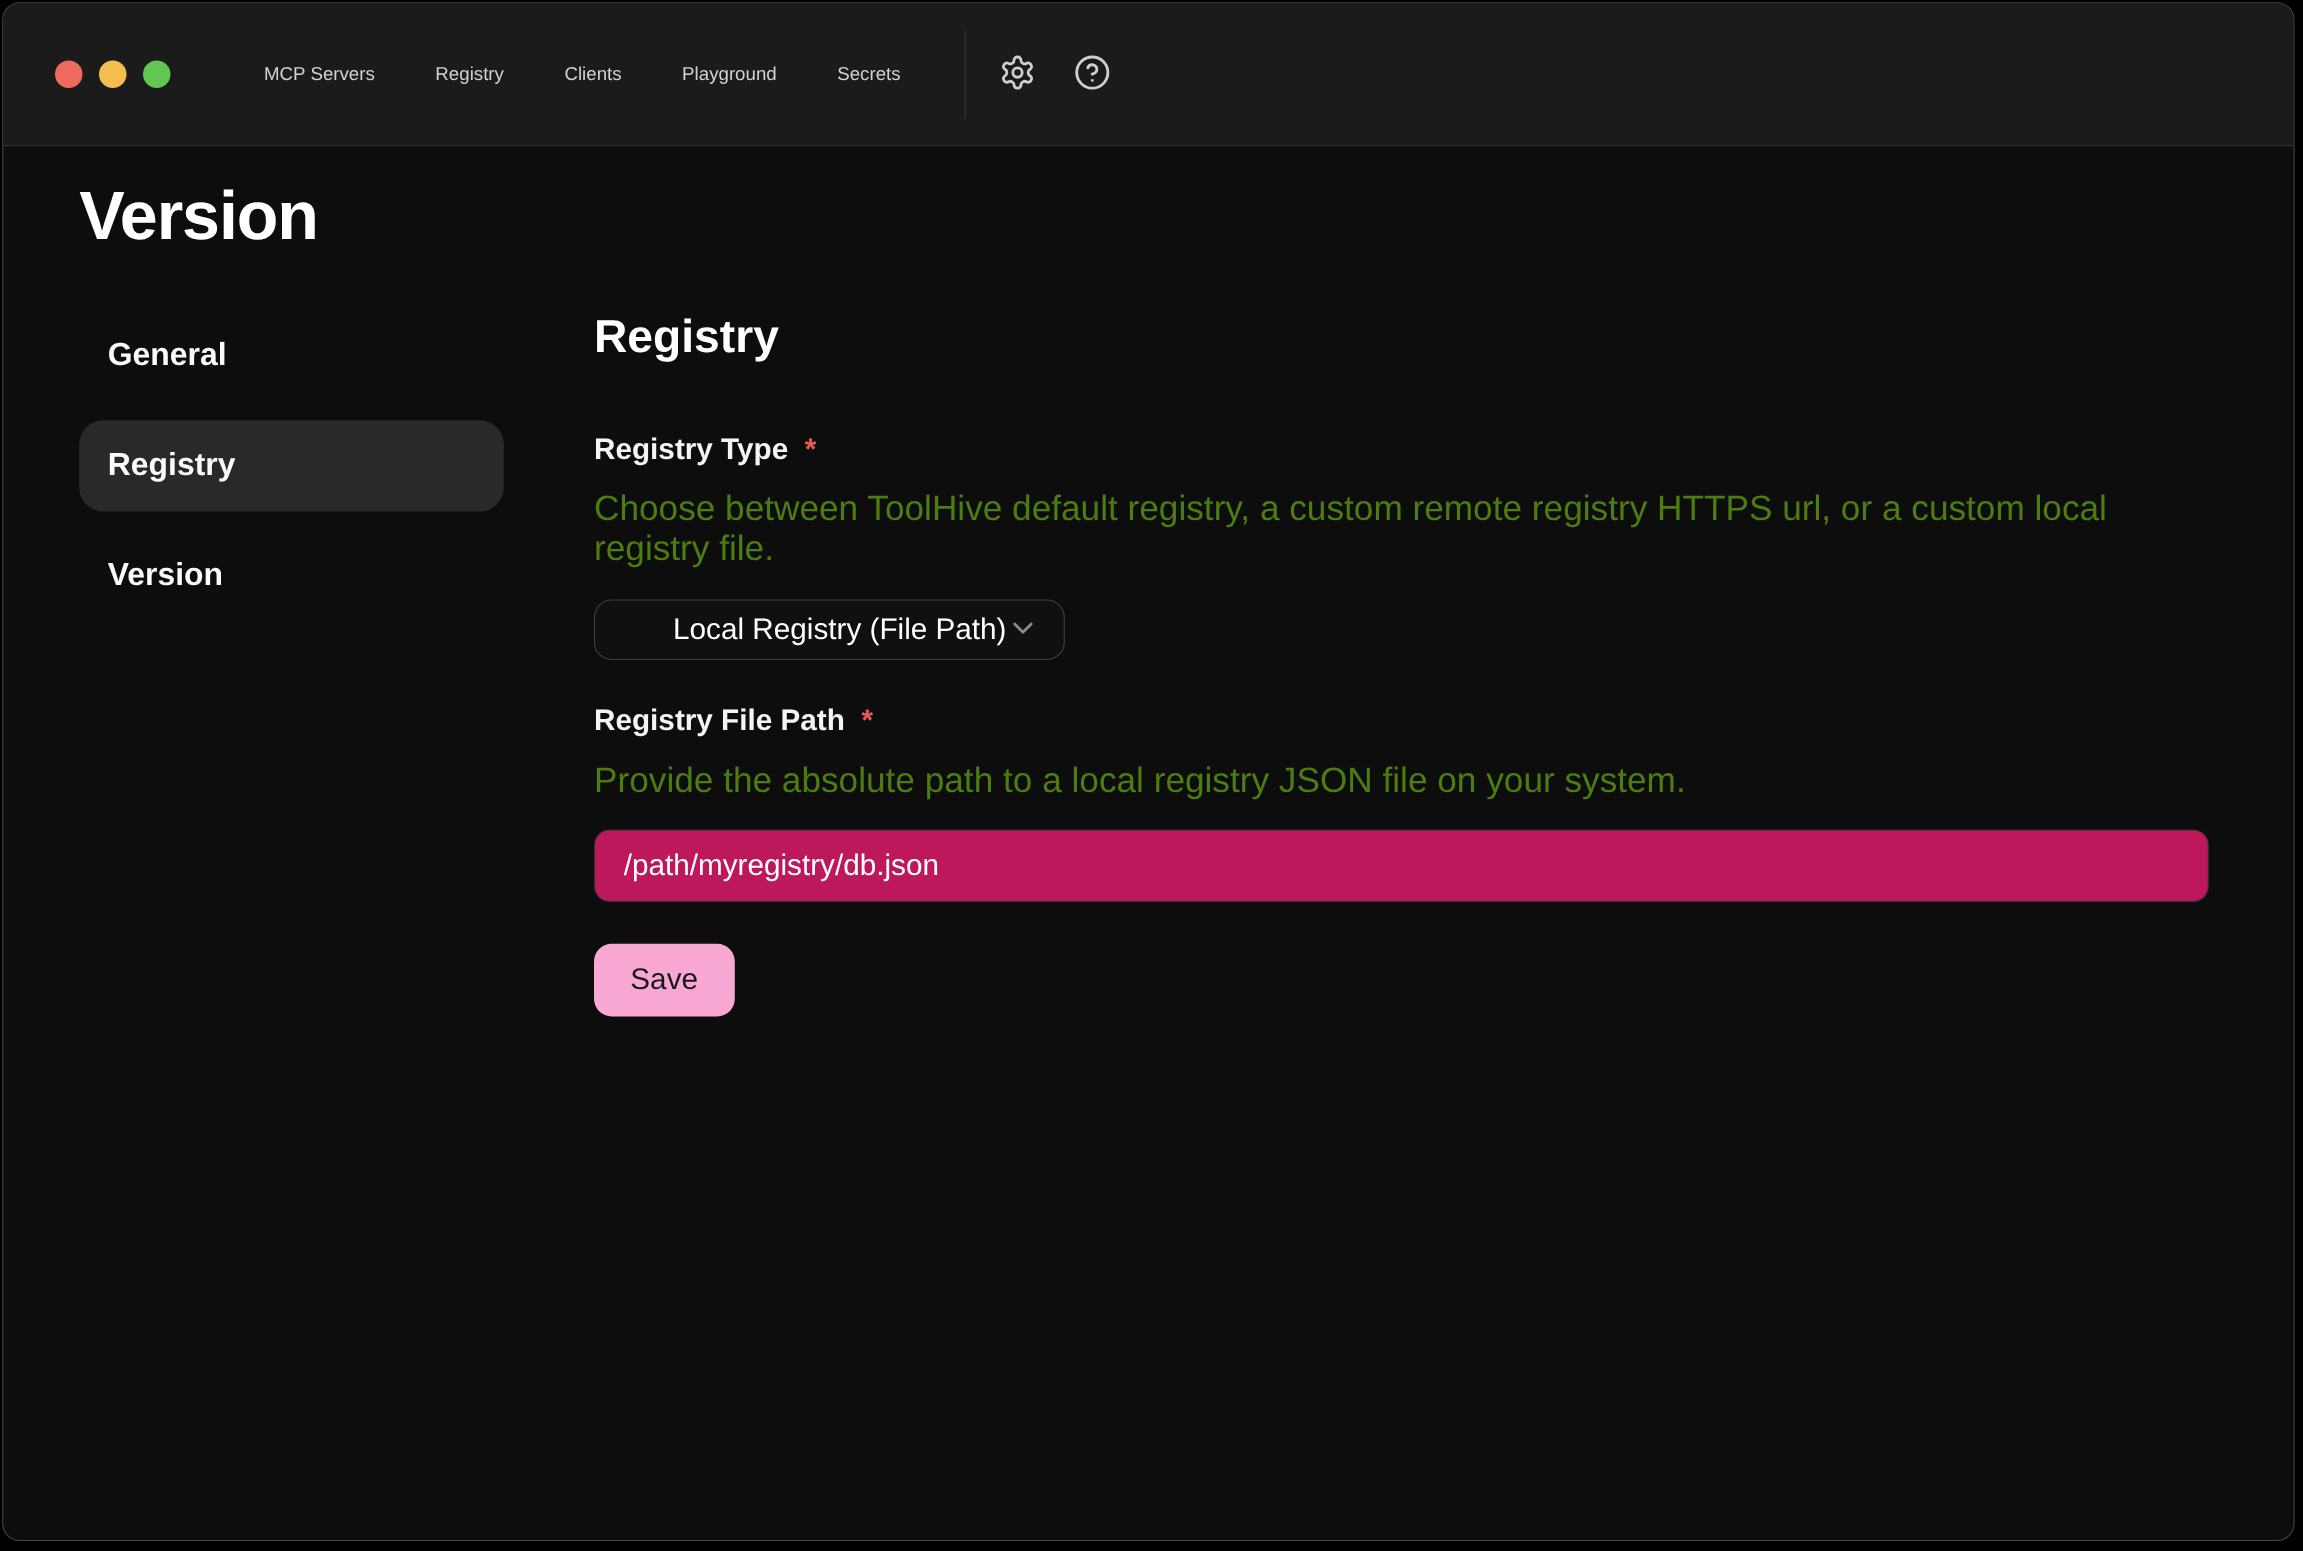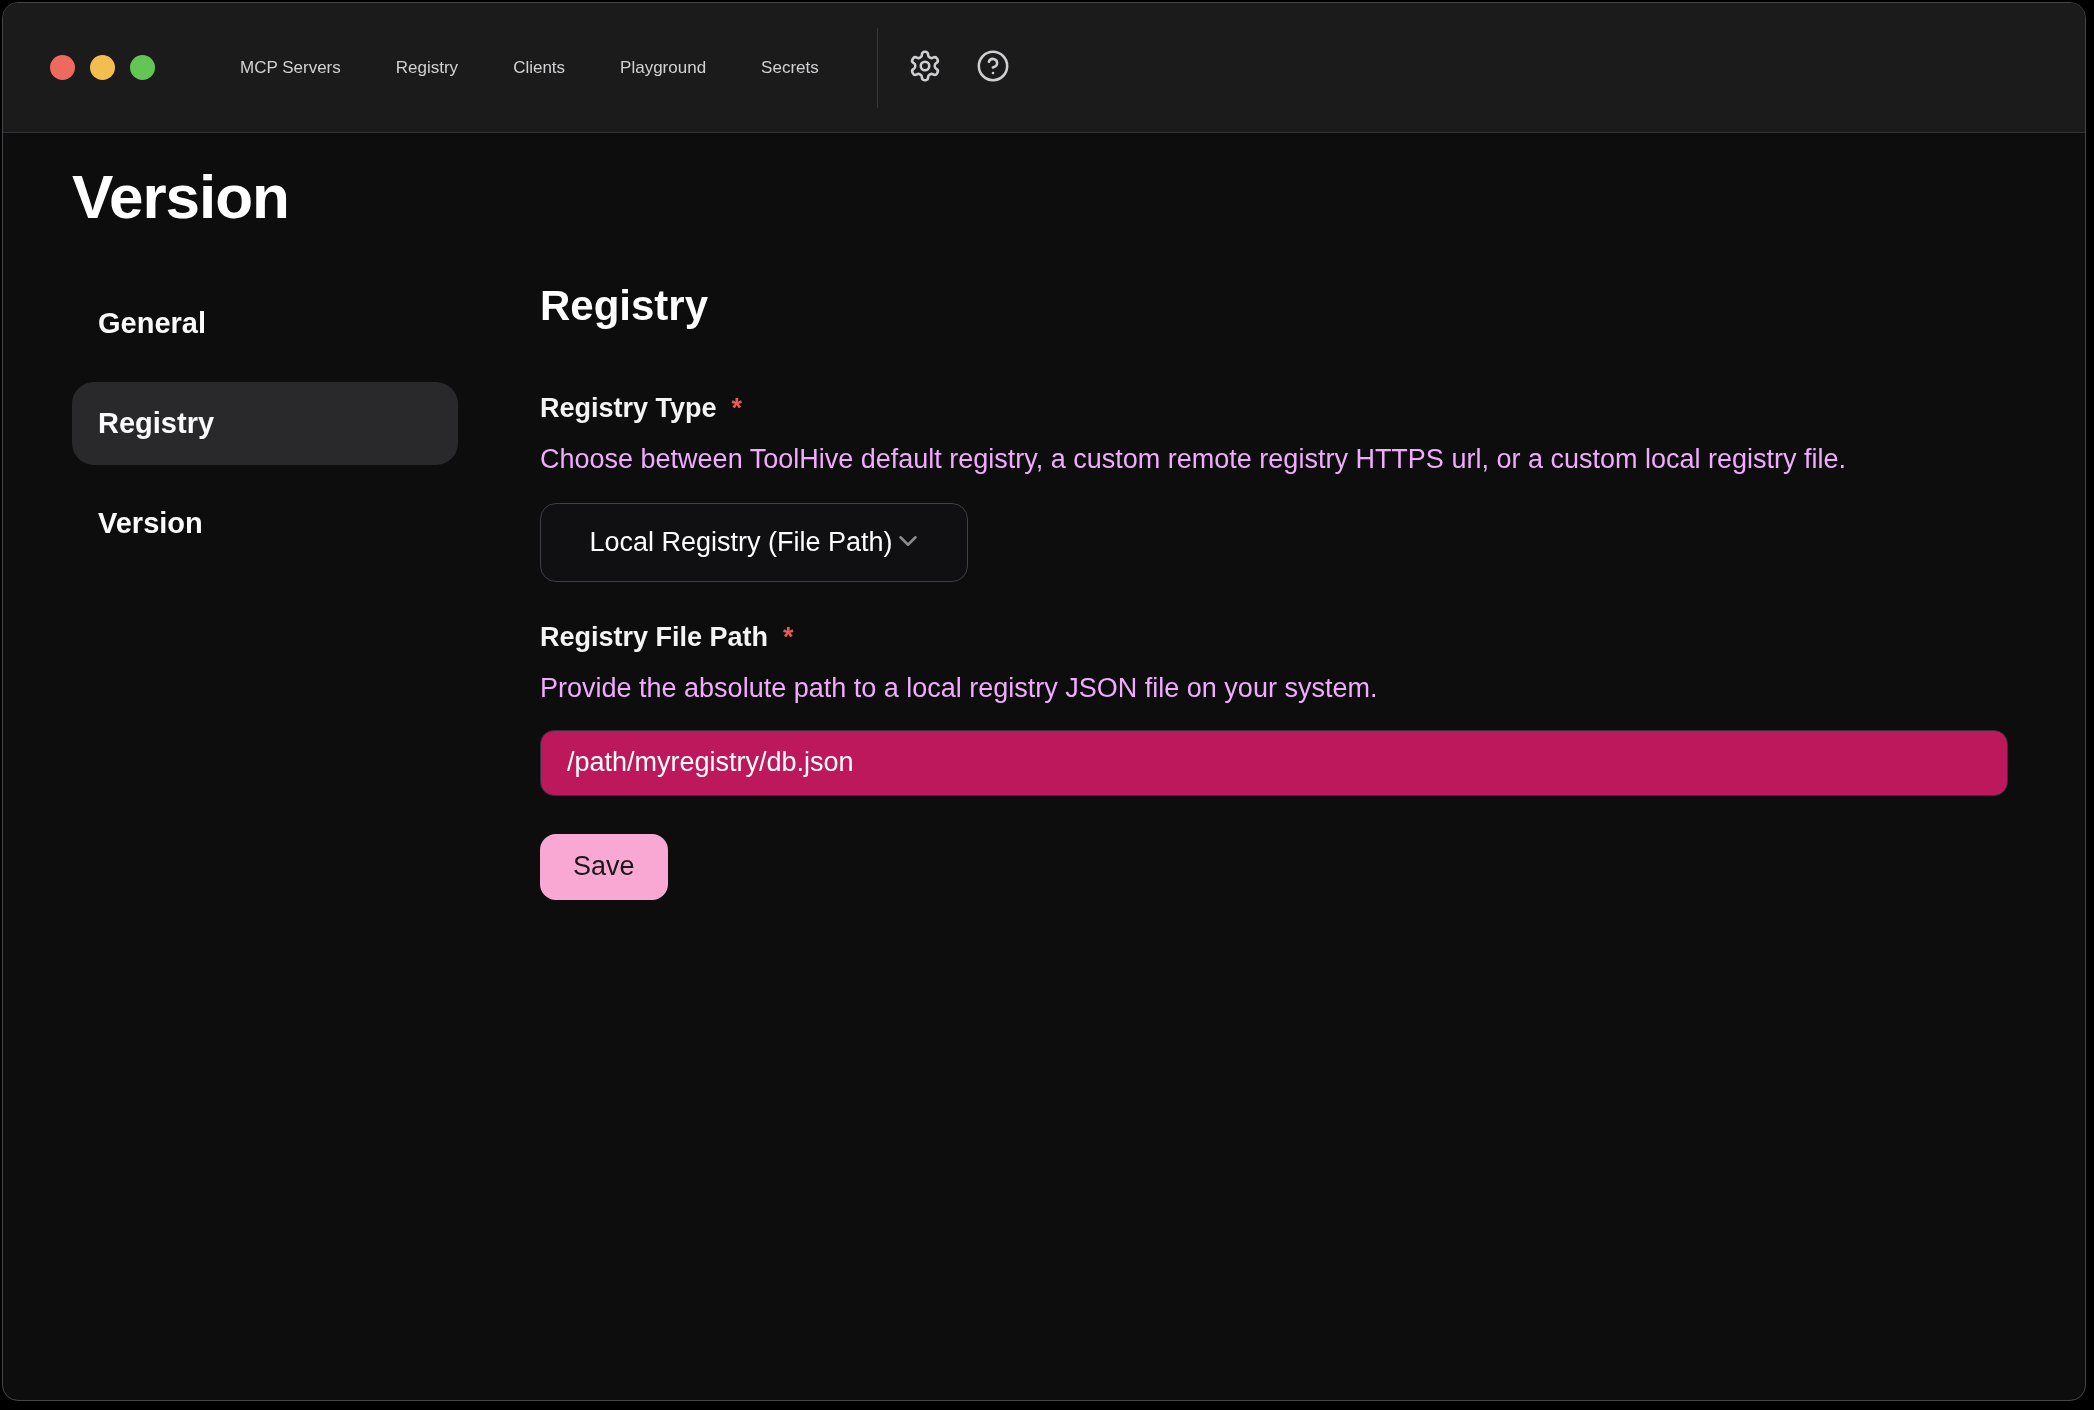--- a/index.html
+++ b/index.html
@@ -48,25 +48,25 @@
     border-radius: 22px; font-size: 29px; font-weight: 600; color: #fafafa;
     margin-bottom: 17px; cursor: pointer;
   }
   .side-item.active { background: #29292c; }
   
   .main { flex: 1; margin-left: 82px; }
   .section-title { font-size: 42px; font-weight: 700; color: #ffffff; line-height: 1.15; }
   .field-label-row { margin-top: 62px; display: flex; align-items: baseline; gap: 15px; }
   .field-label { font-size: 27px; font-weight: 700; color: #f4f4f5; }
   .req { color: var(--accent-red, #ec5b53); font-size: 27px; font-weight: 700; }
-  .field-desc { margin-top: 20px; font-size: 27px; color: #f0abfc; line-height: 1.15; }
+  .field-desc { margin-top: 20px; font-size: 32px; color: #4d7c0f; line-height: 1.15; }
   .select {
-    margin-top: 28px; width: 428px; height: 79px;
+    margin-top: 28px; width: 428px; height: 55px;
     border: 1px solid #3f3f46; border-radius: 16px; background: #101012;
-    display: flex; align-items: center; justify-content: center;
+    display: flex; align-items: center; justify-content: flex-end;
     padding: 0 22px 0 26px; cursor: pointer; font-family: inherit;
   }
   .select-value { font-size: 27px; color: #ffffff; white-space: nowrap; }
   .select svg { width: 30px; height: 30px; stroke: #8a8a8f; fill: none;
     stroke-width: 2; stroke-linecap: round; stroke-linejoin: round; }
   .text-input {
     margin-top: 26px; width: 100%; height: 66px;
     border: 1px solid #323237; border-radius: 14px; background: #be185d;
     padding: 0 26px; font-size: 27px; color: #ffffff; font-family: inherit;
     outline: none; display: block;

